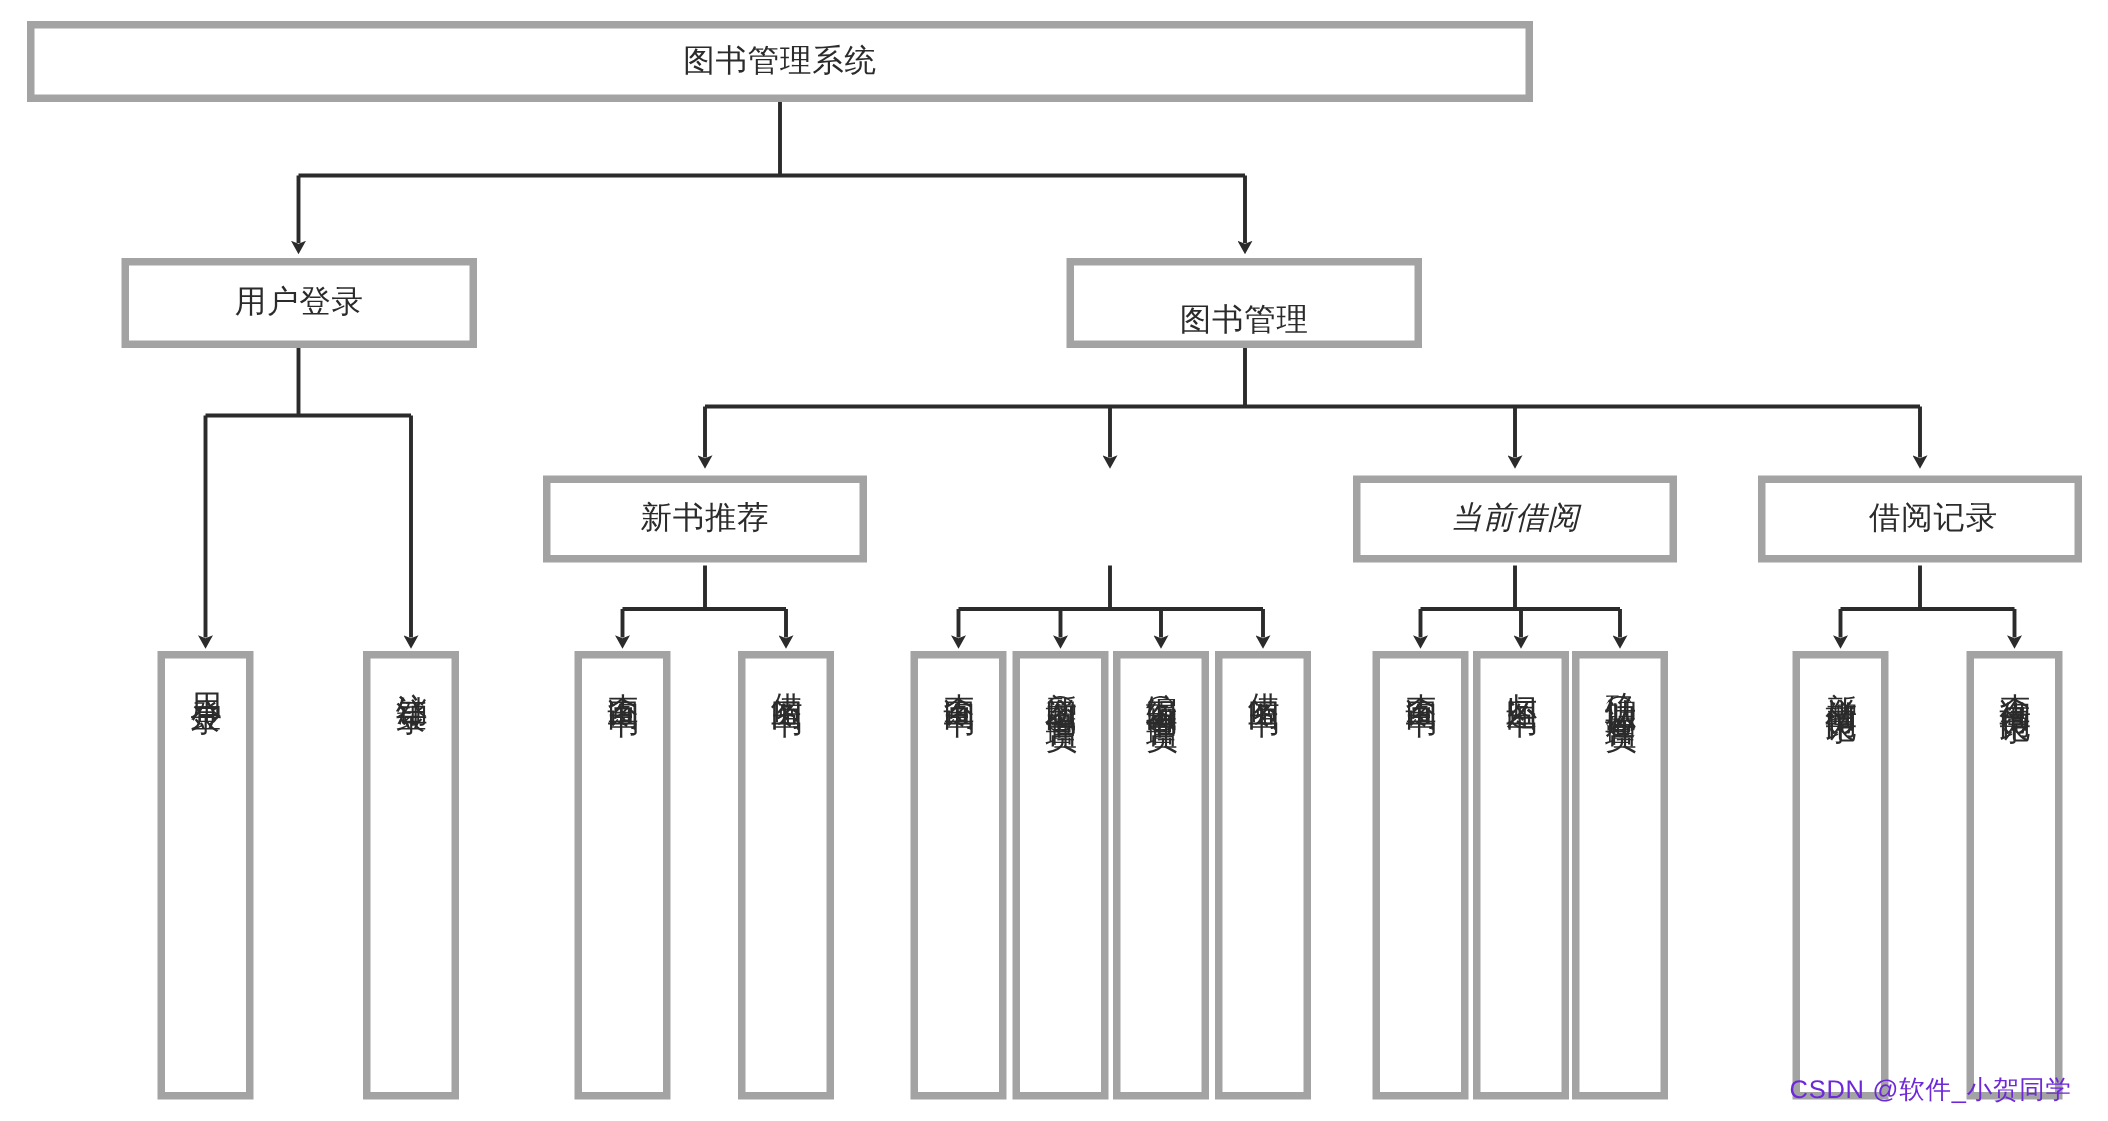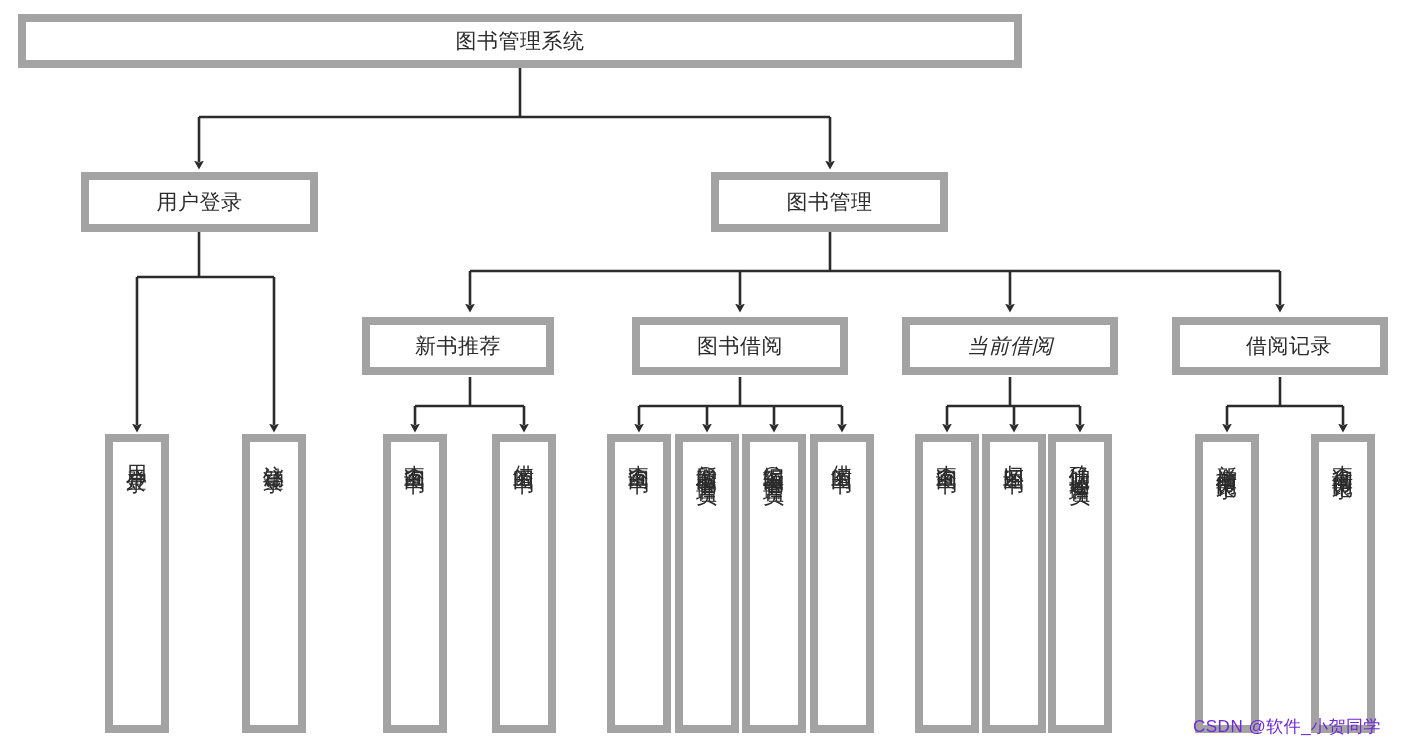--- a/index.html
+++ b/index.html
@@ -22,21 +22,21 @@
     left: 0;
     top: 0;
     width: 1405px;
     height: 747px;
     pointer-events: none;
   }
   .node {
     position: absolute;
     box-sizing: border-box;
     background: #ffffff;
-    border: 8px solid #a3a3a3;
+    border: 5px solid #a3a3a3;
     display: flex;
     align-items: center;
     justify-content: center;
     color: #2b2b2b;
   }
   .node-label {
     display: block;
     text-align: center;
     line-height: 1.18;
     letter-spacing: 0.5px;
@@ -121,29 +121,26 @@
     </g>
   </svg>
 
   <div class="node horiz" style="left:18px; top:14px; width:1004px; height:54px;">
     <span class="node-label">图书管理系统</span>
   </div>
 
   <div class="node horiz" style="left:81px; top:172px; width:237px; height:60px;">
     <span class="node-label">用户登录</span>
   </div>
-  <div class="node horiz" style="left:711px; top:172px; width:237px; height:60px;">
+  <div class="node horiz" style="left:711px; top:172px; width:237px; height:60px;align-items:flex-end;">
     <span class="node-label">图书管理</span>
   </div>
 
-  <div class="node horiz" style="left:362px; top:317px; width:192px; height:58px;">
+  <div class="node horiz" style="left:362px; top:317px; width:216px; height:58px;">
     <span class="node-label">新书推荐</span>
-  </div>
-  <div class="node horiz" style="left:632px; top:317px; width:216px; height:58px;">
-    <span class="node-label">图书借阅</span>
   </div>
   <div class="node horiz" style="left:902px; top:317px; width:216px; height:58px;font-style:italic;">
     <span class="node-label">当前借阅</span>
   </div>
   <div class="node horiz" style="left:1172px; top:317px; width:216px; height:58px;padding-left:18px;">
     <span class="node-label">借阅记录</span>
   </div>
 
   <div class="node vert" style="left:105px; top:434px; width:64px; height:299px;">
     <span class="node-label">用户登录</span>

